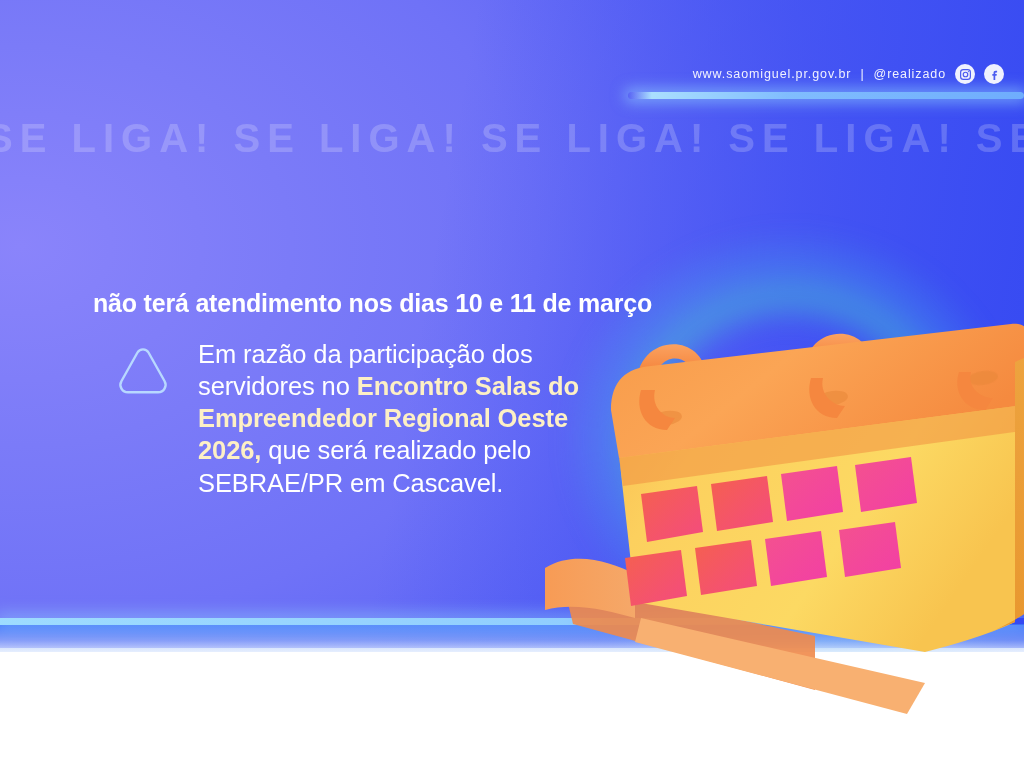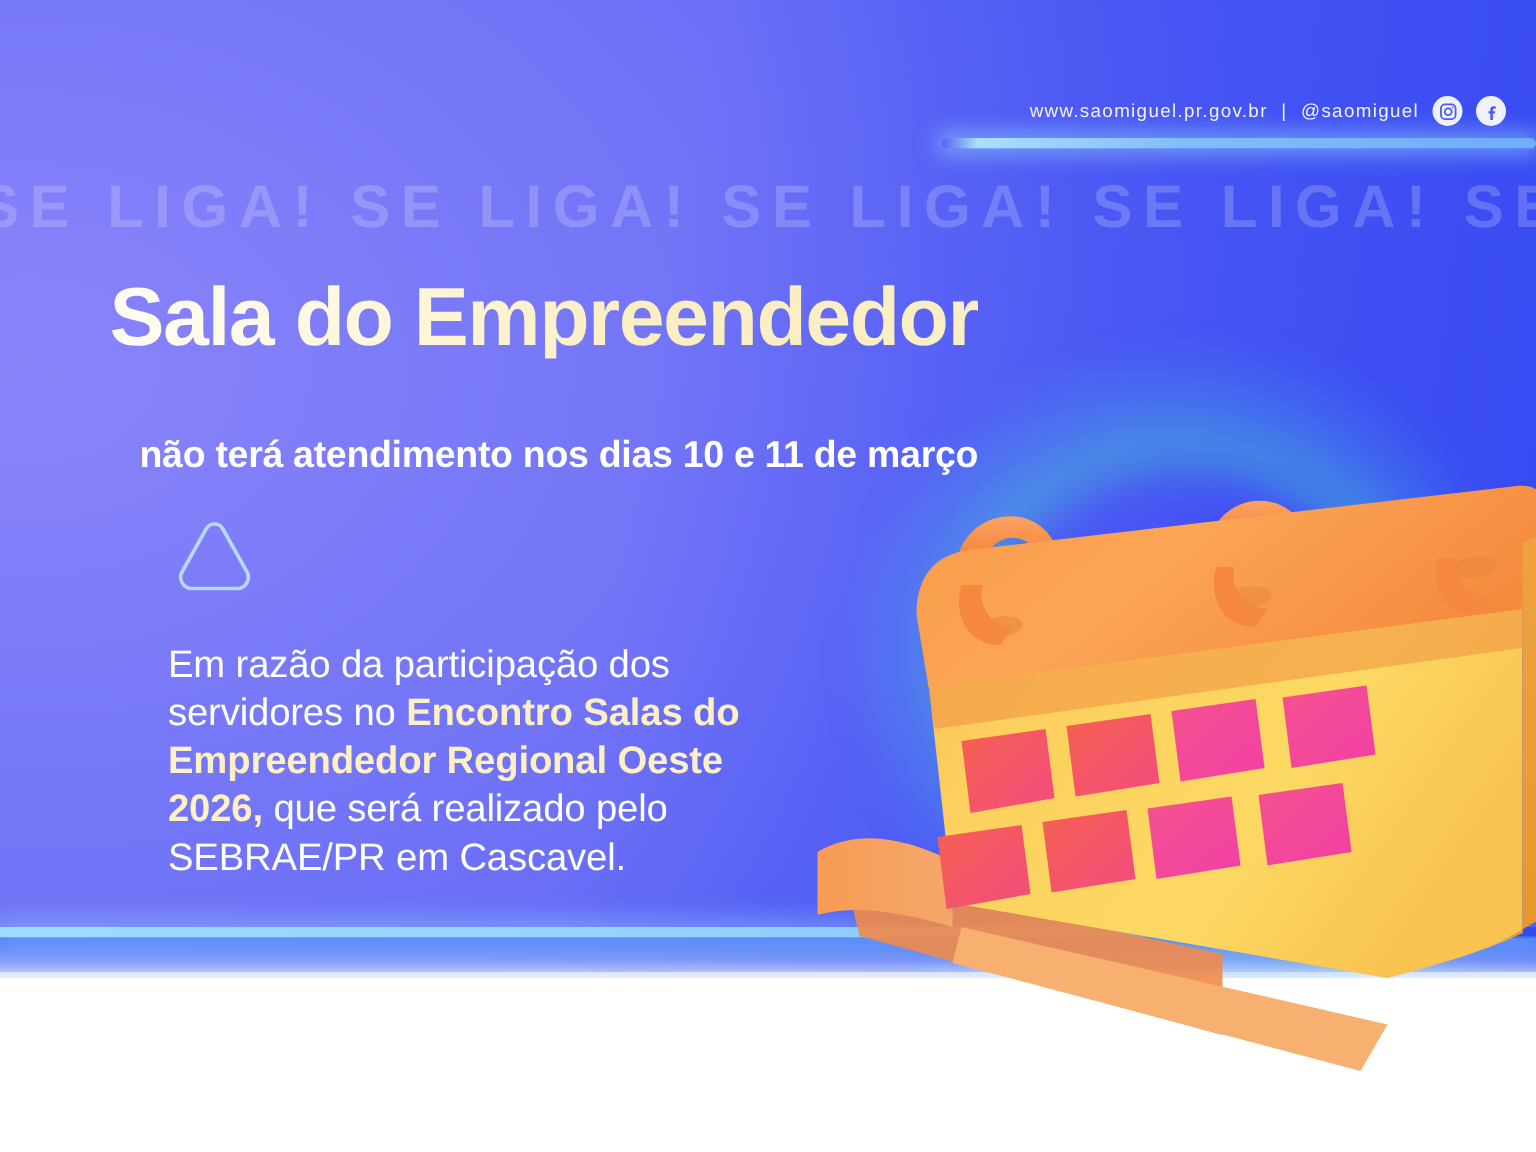--- a/index.html
+++ b/index.html
@@ -94,21 +94,21 @@
     text-shadow:none;
   }
   .subheadline {
     position:absolute; left:93px; top:253px;
     font-size:25px; font-weight:700; color:#ffffff;
     letter-spacing:-.2px;
     margin-top:36px;
   }
 
   
-  .bodywrap { position:absolute; left:112px; top:338px; display:flex; gap:24px;flex-direction:column; }
+  .bodywrap { position:absolute; left:112px; top:338px; display:flex; gap:24px; }
   .tri-icon { width:62px; height:62px; flex:none; margin-top:3px; }
   .bodytext {
     font-size:25.5px; line-height:1.26; color:#ffffff; max-width:420px;
     letter-spacing:-.1px;
   }
   .bodytext b { color:#fdf0c5; font-weight:700; }
 
   
   .calendar { position:absolute; left:515px; top:318px; width:520px; height:400px; }
 
@@ -127,36 +127,35 @@
   <div class="neon-line-top"></div>
   <div class="bottom-fade"></div>
   <div class="neon-line-bottom"></div>
   <div class="footer-white"></div>
 
   <div class="watermark">SE LIGA!  SE LIGA!  SE LIGA!  SE LIGA!  SE LIGA!  SE LIGA!</div>
 
   <div class="topbar">
     <span class="urltext">www.saomiguel.pr.gov.br</span>
     <span class="urltext">|</span>
-    <span class="urltext">@saomiguel</span>
+    <span class="urltext">@realizado</span>
     <span class="soc">
       <svg width="13" height="13" viewBox="0 0 24 24" fill="none" stroke="#4b5bf0" stroke-width="2.2">
         <rect x="3" y="3" width="18" height="18" rx="5"></rect>
         <circle cx="12" cy="12" r="4.2"></circle>
         <circle cx="17.4" cy="6.6" r="1.1" fill="#4b5bf0" stroke="none"></circle>
       </svg>
     </span>
     <span class="soc">
       <svg width="13" height="13" viewBox="0 0 24 24">
         <path fill="#4b5bf0" d="M14.6 8.2h2.2V5.3h-2.7c-2.5 0-3.9 1.5-3.9 4v2H8v3h2.2V22h3.2v-7.7h2.4l.4-3h-2.8v-1.6c0-1.1.3-1.5 1.2-1.5z"></path>
       </svg>
     </span>
   </div>
 
-  <h1 class="headline">Sala do Empreendedor</h1>
   <h2 class="subheadline">não terá atendimento nos dias 10 e 11 de março</h2>
 
   <div class="bodywrap">
     <span class="tri-icon">
       <svg width="62" height="62" viewBox="0 0 62 62" fill="none">
         <path d="M25.5 11.5 L9.5 40 a7.5 7.5 0 0 0 6.5 11.3 h30 a7.5 7.5 0 0 0 6.5 -11.3 L36.5 11.5 a6.4 6.4 0 0 0 -11 0 Z" stroke="#b8d8ff" stroke-width="2.4" stroke-linejoin="round"></path>
       </svg>
     </span>
     <p class="bodytext">
       <span>Em razão da participação dos servidores no </span><b>Encontro Salas do Empreendedor Regional Oeste 2026,</b><span> que será realizado pelo SEBRAE/PR em Cascavel.</span>

